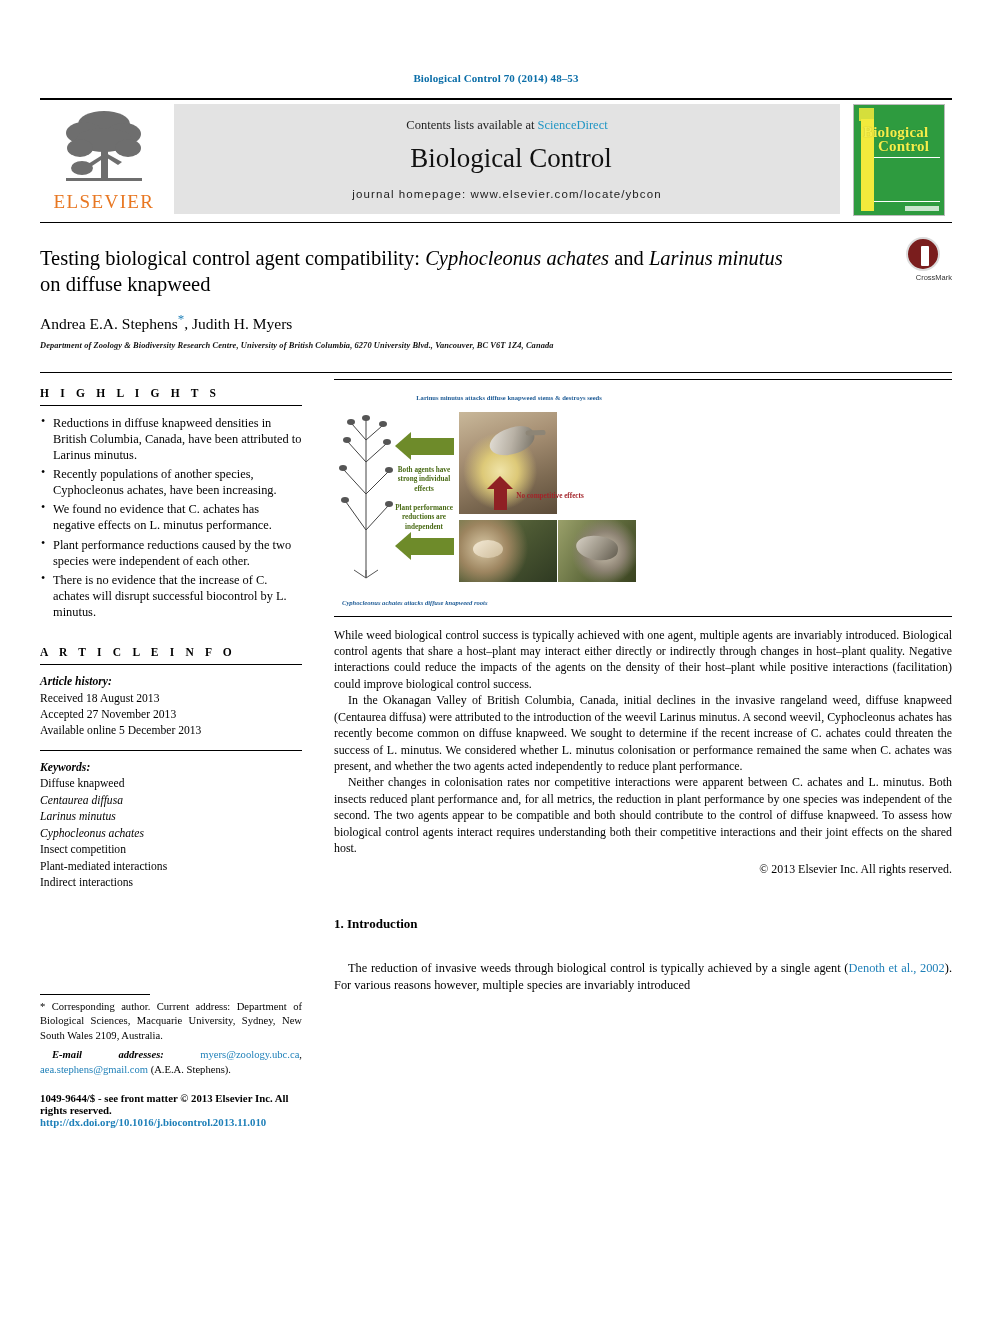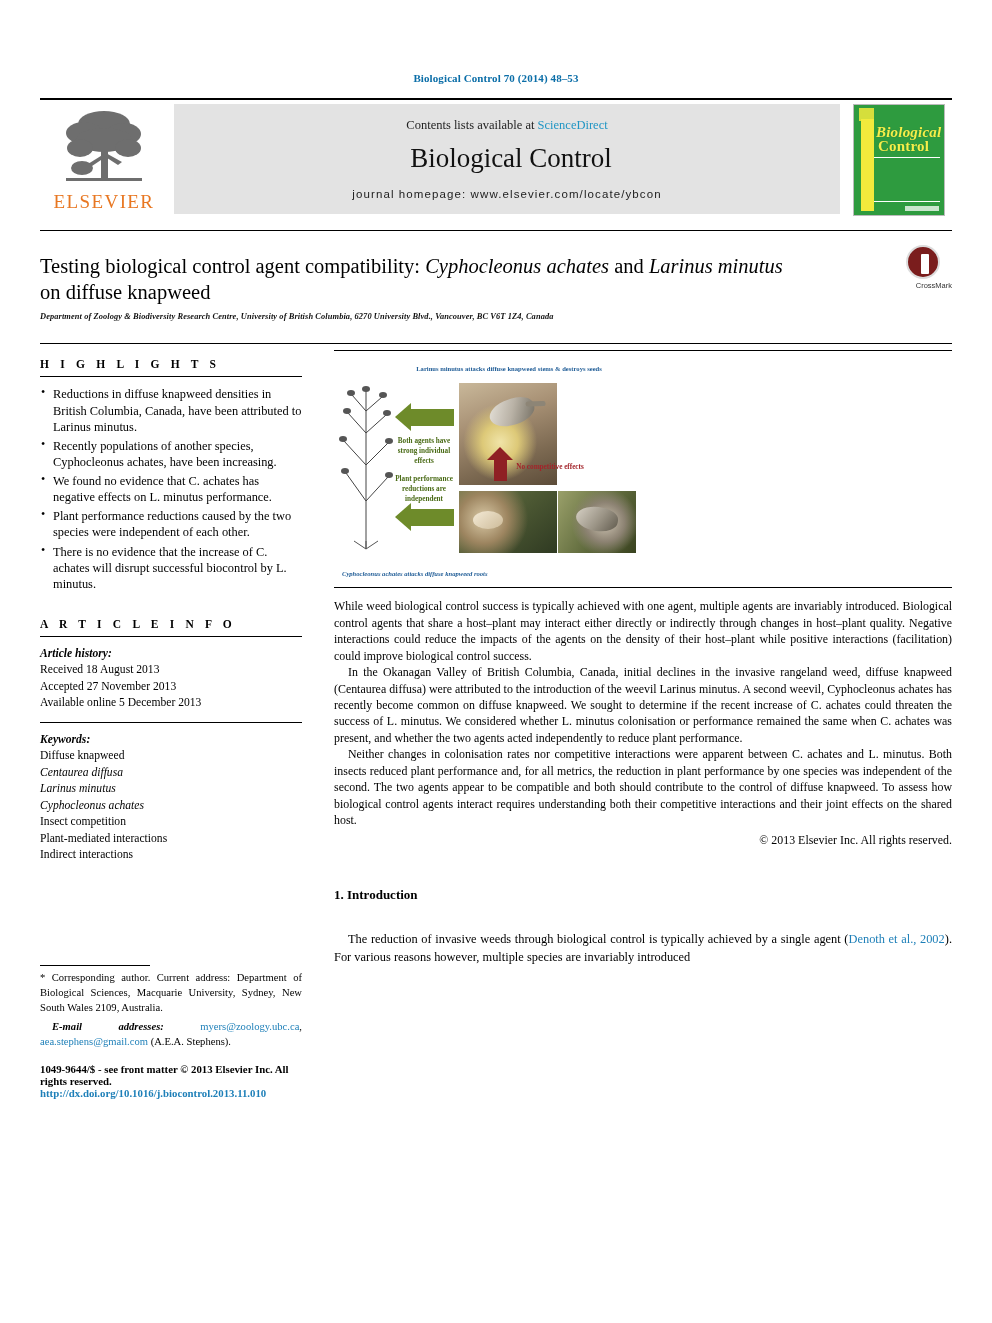--- a/index.html
+++ b/index.html
@@ -73,27 +73,27 @@
     border: 1px solid #bbb;
     position: relative; overflow: hidden;
   }
   .cover-bar { position: absolute; left: 7px; top: 14px; width: 13px; height: 92px; background: #f2ea3c; }
   .cover-elsev { position: absolute; left: 5px; top: 3px; width: 15px; height: 13px; background: #f2ea3c; opacity:.85;}
   .cover-txt1, .cover-txt2 {
     position: absolute; color: #f5ef4a;
     font-family: "Liberation Serif", serif; font-weight: bold;
     font-size: 15px; letter-spacing: .2px; text-shadow: 0 0 1px rgba(0,0,0,.3);
   }
-  .cover-txt1 { left: 22px; top: 19px; font-style: italic; }
+  .cover-txt1 { left: 9px; top: 19px; }
   .cover-txt2 { left: 24px; top: 33px; }
   .cover-rule { position: absolute; left: 20px; width: 66px; height: 1px; background: #fff; }
   .cover-foot { position: absolute; right: 5px; bottom: 4px; width: 34px; height: 5px; background: rgba(255,255,255,.75); }
 
   
-  .title-block { border-top: 1px solid #000; margin-top: 10px; padding-top: 22px; position: relative; }
+  .title-block { border-top: 1px solid #000; margin-top: 2px; padding-top: 22px; position: relative; }
   .paper-title {
     font-size: 20.5px; line-height: 1.28; font-weight: normal;
     margin: 0 150px 0 0; font-family: "Liberation Serif", serif;
   }
   .paper-title i { font-style: italic; }
   .authors { font-size: 15.5px; margin-top: 14px; }
   .authors sup { color: #1d7fb8; font-size: 13px; }
   .affil { font-size: 8.4px; font-style: italic; font-weight: bold; margin-top: 7px; color: #111; letter-spacing:.1px;}
   .crossmark {
     position: absolute; right: 0; top: 14px;
@@ -295,20 +295,23 @@
       </div>
     </div>
   </div>
 
   <div class="title-block">
     <h1 class="paper-title">
       <span>Testing biological control agent compatibility: </span><i>Cyphocleonus achates</i>
       <span>and </span><i>Larinus minutus</i><span> on diffuse knapweed</span>
     </h1>
 
+    <div class="authors">
+      <span>Andrea E.A. Stephens</span><sup>*</sup><span>, Judith H. Myers</span>
+    </div>
 
     <div class="affil">Department of Zoology &amp; Biodiversity Research Centre, University of British Columbia, 6270 University Blvd., Vancouver, BC V6T 1Z4, Canada</div>
 
     <div class="crossmark">
       <div class="crossmark-circle"></div>
       <div class="crossmark-label">CrossMark</div>
     </div>
   </div>
 
   <div class="body-wrap">

